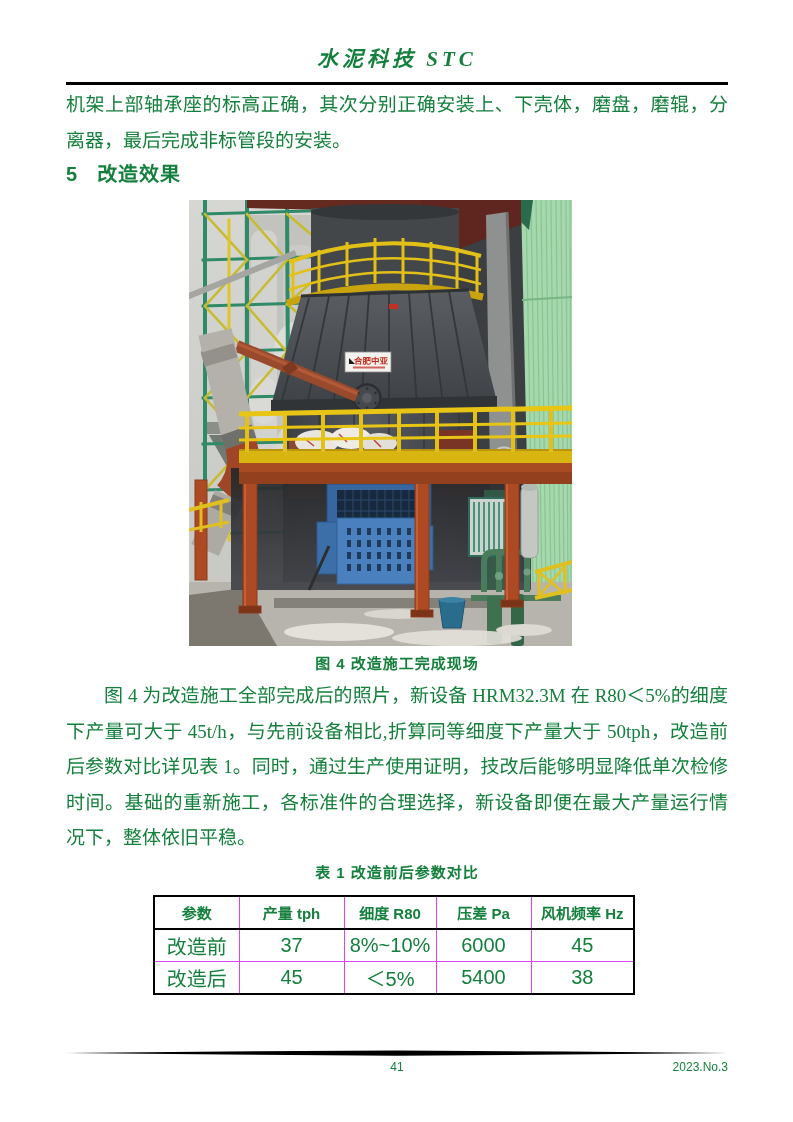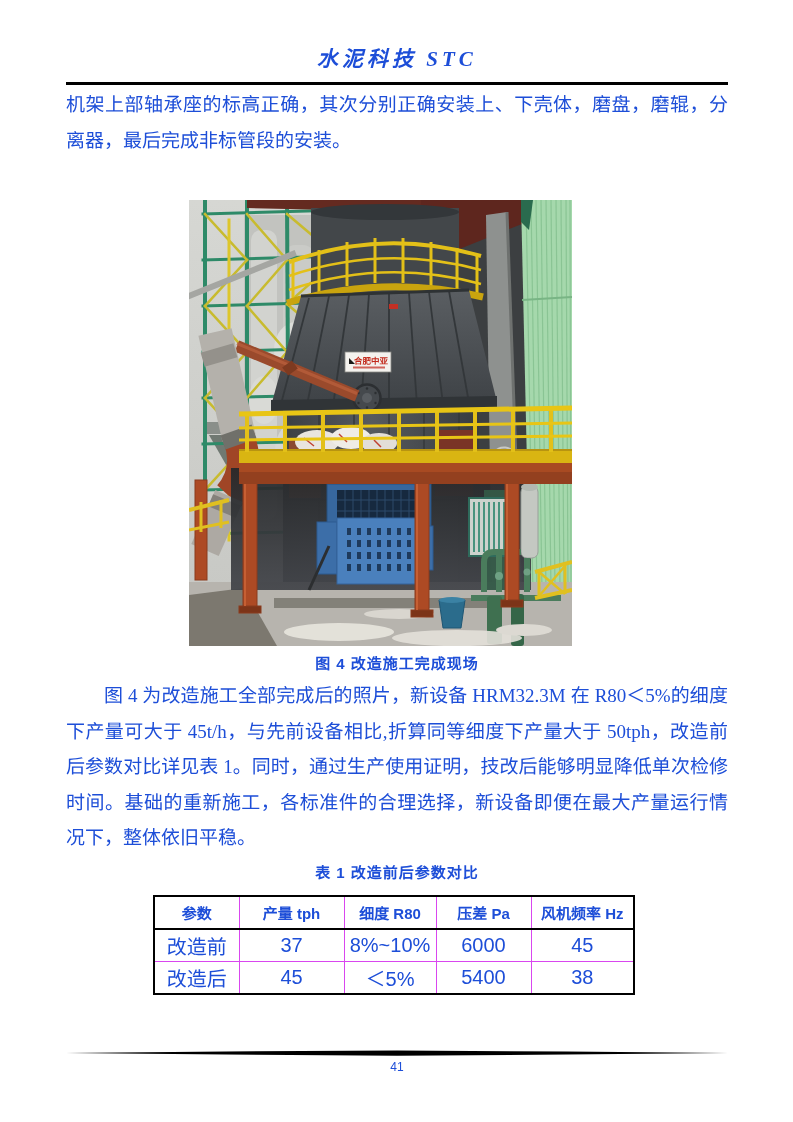--- a/index.html
+++ b/index.html
@@ -1,21 +1,21 @@
 <!DOCTYPE html>
 <html lang="zh-CN"><head>
 <meta charset="utf-8">
 <style>
   html,body{margin:0;padding:0;background:#ffffff;}
   .page{
     position:relative;
     width:793px;height:1122px;
     background:#ffffff;
     font-family:"Liberation Serif", serif;
-    color:#1d4ed8;
+    color:#15803d;
     margin:0 auto;
     overflow:hidden;
   }
   .abs{position:absolute;}
   .content{left:66px;width:662px;}
   .journal-title{
     top:42px;text-align:center;
     font-size:21px;font-weight:bold;font-style:italic;
     letter-spacing:4px;
   }
@@ -78,20 +78,23 @@
 </head>
 <body>
 
 <div class="page">
 
   <div class="abs content journal-title">水泥科技 STC</div>
   <div class="abs content header-rule"></div>
 
   <div class="abs content para para-1">机架上部轴承座的标高正确，其次分别正确安装上、下壳体，磨盘，磨辊，分离器，最后完成非标管段的安装。</div>
 
+  <div class="abs content section-heading">
+    <span class="num">5</span><span>改造效果</span>
+  </div>
 
   <div class="abs figure-wrap">
     <svg viewBox="0 0 383 446" xmlns="http://www.w3.org/2000/svg">
       <defs>
         <linearGradient id="skyG" x1="0" y1="0" x2="0" y2="1">
           <stop offset="0" stop-color="#d6d7d3"></stop>
             <stop offset="1" stop-color="#c6c7c3"></stop>
         </linearGradient>
         <linearGradient id="millG" x1="0" y1="0" x2="0" y2="1">
           <stop offset="0" stop-color="#5a5e62"></stop>
@@ -463,14 +466,15 @@
         <td>38</td>
       </tr>
     </tbody>
   </table>
 
   <svg class="abs footer-rule" viewBox="0 0 662 7" preserveAspectRatio="none">
     <polygon points="0,3 160,1.4 331,0.6 500,1.4 662,3 500,4.6 331,5.8 160,4.6" fill="#000"></polygon>
   </svg>
 
   <div class="abs content footer-text footer-page">41</div>
+  <div class="abs content footer-text footer-issue">2023.No.3</div>
 
 </div>
 
 </body></html>

